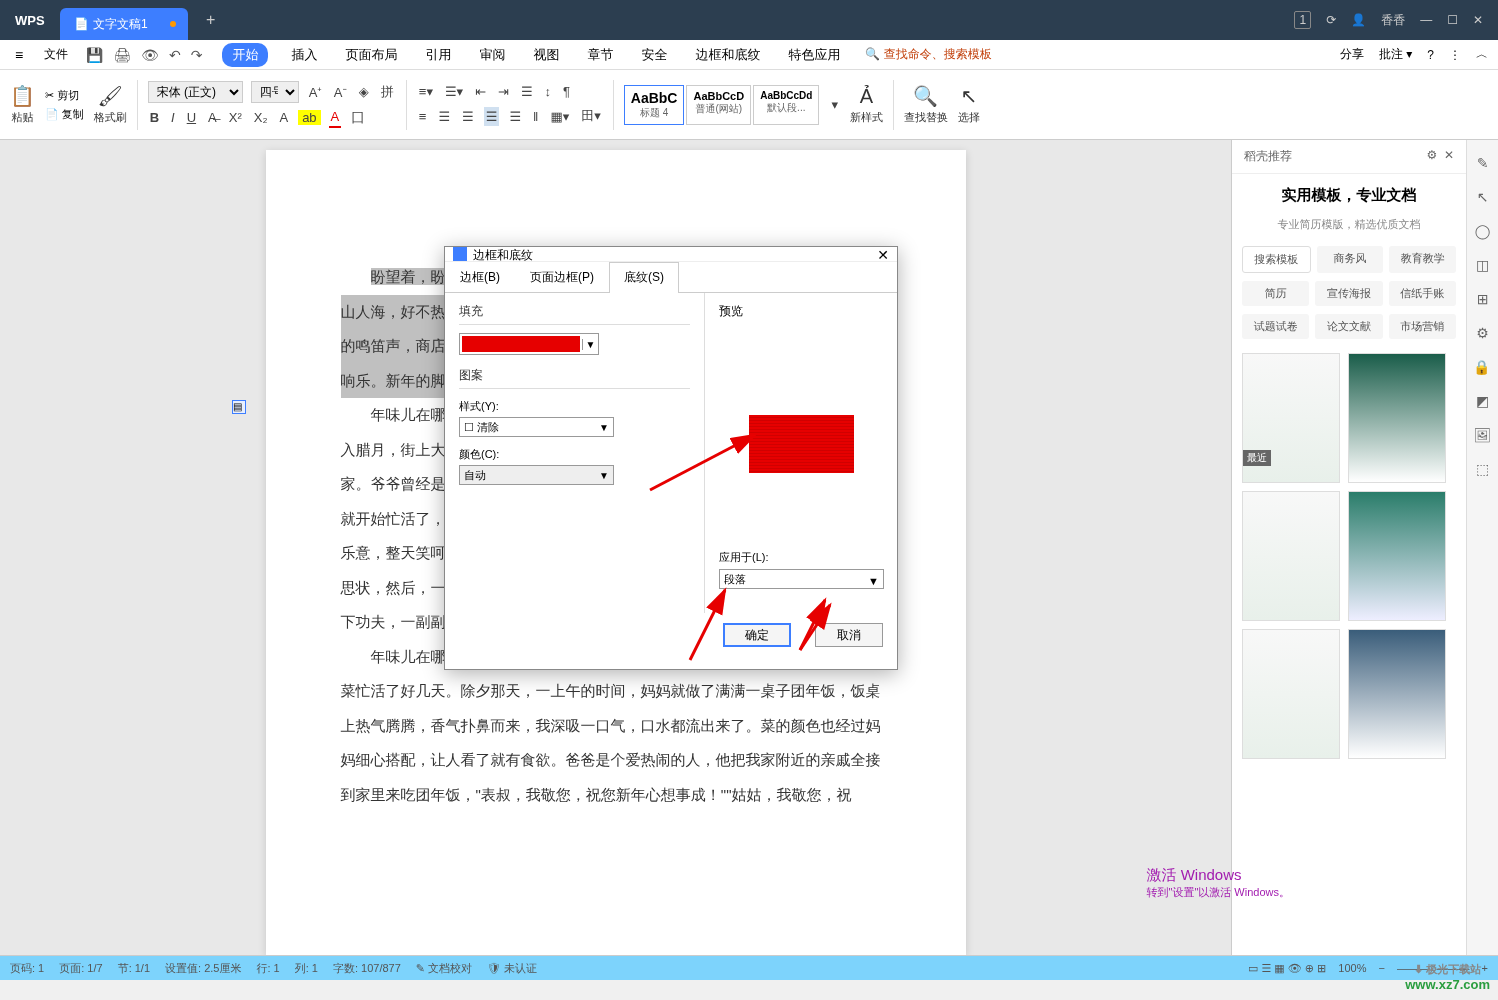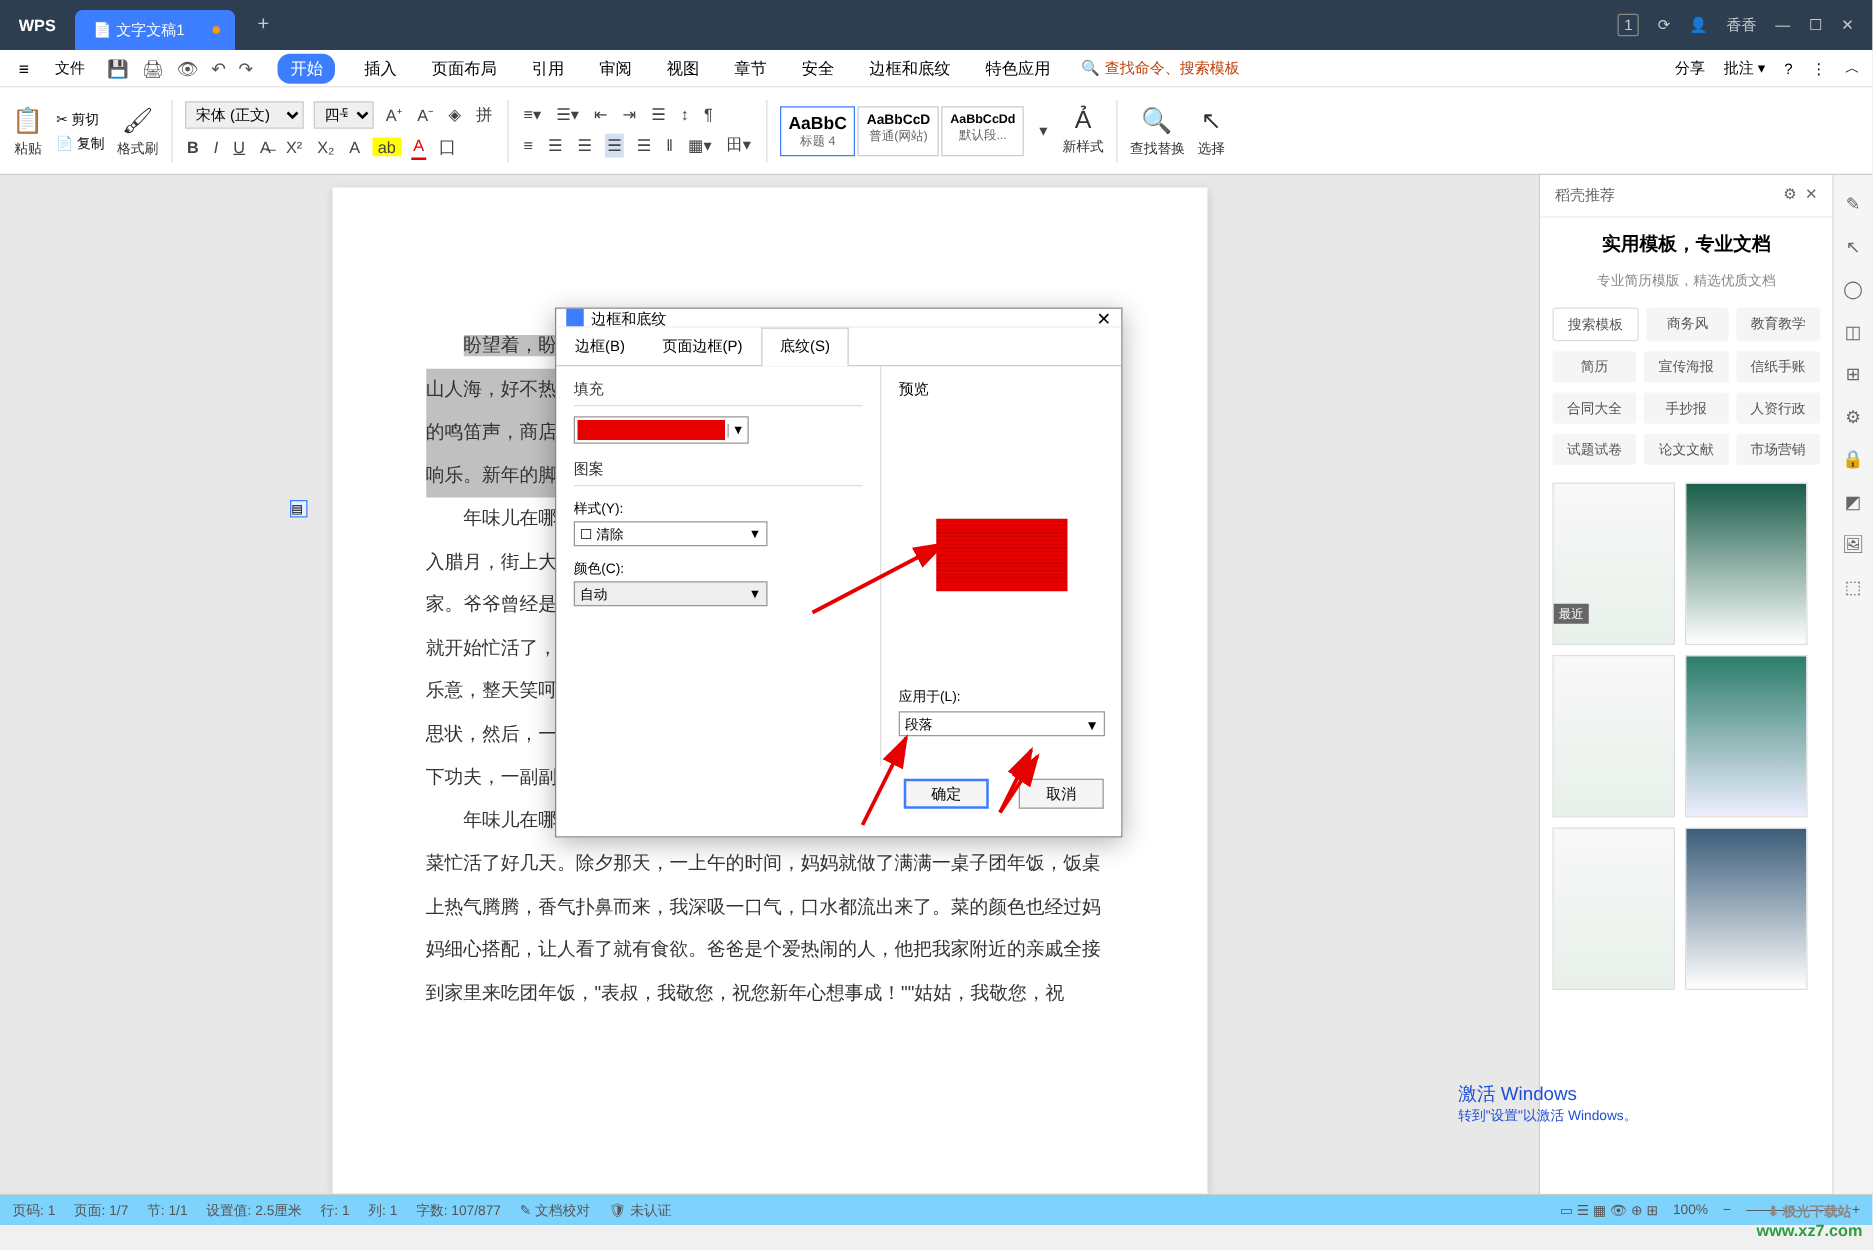--- a/index.html
+++ b/index.html
@@ -93,21 +93,21 @@
 .dialog-footer button.primary { border: 2px solid #3d7eff; }
 
 
 .arrow-svg { position: absolute; pointer-events: none; z-index: 200; }
 
 
 .statusbar { height: 25px; background: #7dd3fc; border-top: 1px solid #ccc; display: flex; align-items: center; font-size: 11px; color: #555; padding: 0 10px; gap: 15px; }
 .statusbar .right { margin-left: auto; display: flex; gap: 12px; align-items: center; }
 
 
-.watermark-win { position: absolute; right: 188px; bottom: 100px; color: #1d4ed8; font-size: 15px; z-index: 50; }
+.watermark-win { position: absolute; right: 208px; bottom: 100px; color: #a21caf; font-size: 15px; z-index: 50; }
 .watermark-site { position: absolute; right: 8px; bottom: 8px; color: #2a9d3f; font-size: 13px; font-weight: bold; z-index: 300; text-align: center; }
 .watermark-site .cn { color: #888; font-size: 11px; }
 </style>
 </head>
 <body>
 
 <div class="titlebar">
   <div class="wps-logo"><span>WPS</span></div>
   <div class="tab">
     <span>📄</span>&nbsp;
@@ -283,25 +283,20 @@
     <div class="sidepanel-sub">专业简历模版，精选优质文档</div>
     <div class="tag-row">
       <span class="tag search-tag">搜索模板</span>
       <span class="tag">商务风</span>
       <span class="tag">教育教学</span>
     </div>
     <div class="tag-row">
       <span class="tag">简历</span>
       <span class="tag">宣传海报</span>
       <span class="tag">信纸手账</span>
-    </div>
-    <div class="tag-row">
-      <span class="tag">合同大全</span>
-      <span class="tag">手抄报</span>
-      <span class="tag">人资行政</span>
     </div>
     <div class="tag-row">
       <span class="tag">试题试卷</span>
       <span class="tag">论文文献</span>
       <span class="tag">市场营销</span>
     </div>
     <div class="template-grid">
       <div class="template-item">
           <span class="badge">最近</span>
         </div>

